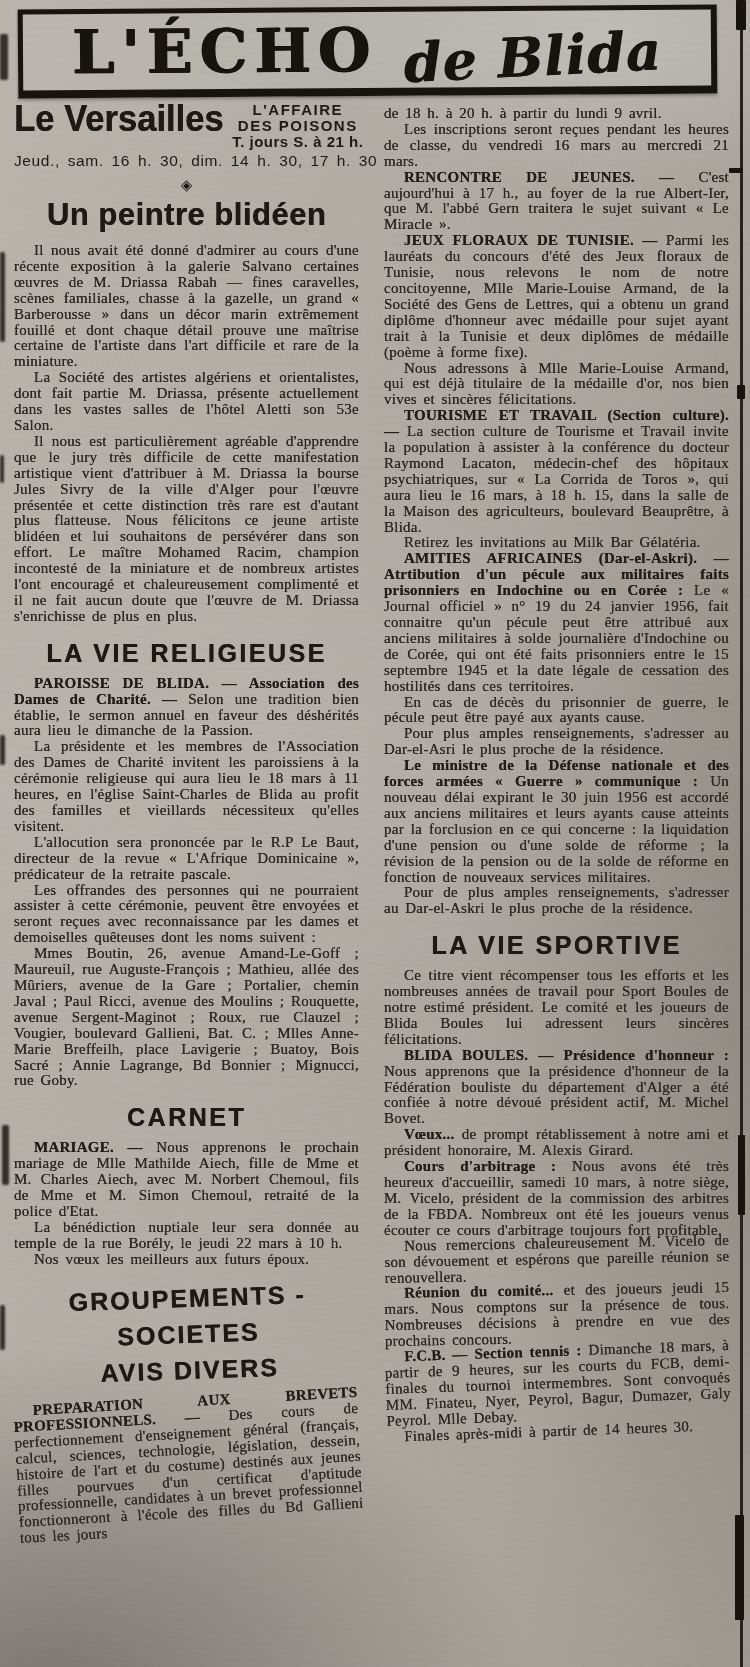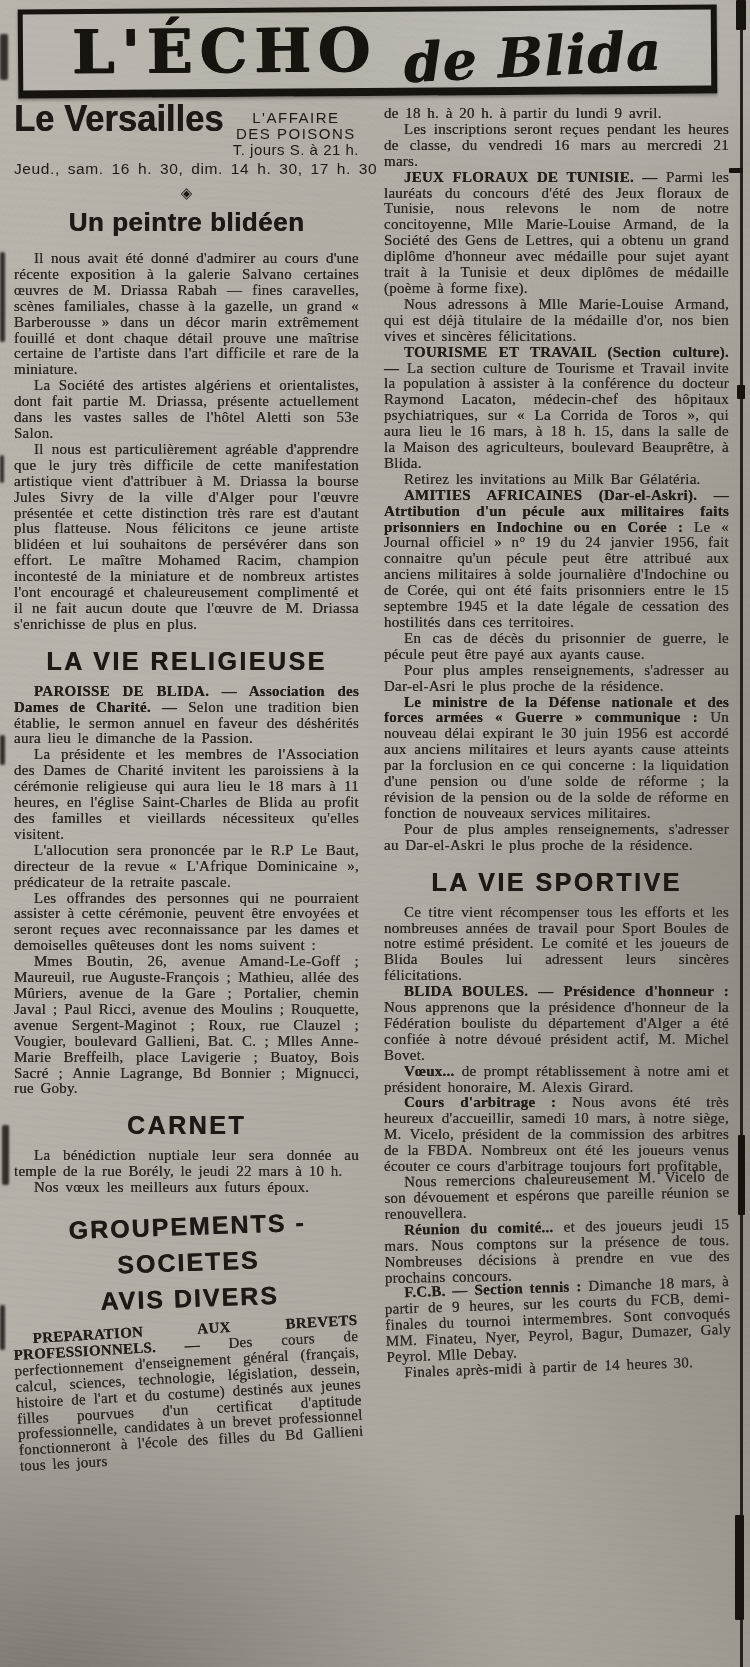--- a/index.html
+++ b/index.html
@@ -44,30 +44,30 @@
   .col-right{left:384px;top:106px;}
   
   .cinema{margin-bottom:2px;color:#1d1915;}
   .cinema-top{display:flex;align-items:flex-start;}
   .cinema-name{
     font-family:"Liberation Sans",sans-serif;font-weight:bold;font-size:36px;line-height:38px;
     letter-spacing:0;transform:scaleX(.96);transform-origin:left;white-space:nowrap;
     text-shadow:.5px 0 0 currentColor;
   }
   .cinema-right{margin-left:auto;text-align:center;font-family:"Liberation Sans",sans-serif;
-    font-weight:normal;font-size:15px;line-height:16px;letter-spacing:1.5px;padding-top:10px;white-space:nowrap;}
+    font-weight:bold;font-size:15px;line-height:16px;letter-spacing:1.5px;padding-top:2px;white-space:nowrap;}
   .cinema-right .l3{letter-spacing:.5px;}
   .cinema-schedule{
     font-family:"Liberation Sans",sans-serif;font-weight:normal;font-size:15.5px;
     letter-spacing:.6px;word-spacing:3px;margin-top:2px;white-space:nowrap;text-align:left;
   }
   .ornament{text-align:center;font-size:15px;margin:6px 0 4px;color:#1d1915;}
   
   .headline{
-    font-family:"Liberation Sans",sans-serif;font-weight:bold;font-size:26px;line-height:33px;
+    font-family:"Liberation Sans",sans-serif;font-weight:bold;font-size:31px;line-height:33px;
     text-align:center;color:#1d1915;margin:4px 0 12px;letter-spacing:.5px;
     text-shadow:.4px 0 0 currentColor;
   }
   
   .body-para{
     margin:0;font-size:15px;line-height:15.9px;letter-spacing:.25px;word-spacing:2.6px;
     text-indent:20px;text-shadow:0 0 .6px rgba(43,38,32,.95);
   }
   .body-para.flush{text-indent:0;}
   .body-para strong{font-weight:bold;color:#211d18;}
@@ -116,31 +116,33 @@
         <p class="body-para">Il nous avait été donné d'admirer au cours d'une récente exposition à la galerie Salvano certaines œuvres de M. Driassa Rabah — fines caravelles, scènes familiales, chasse à la gazelle, un grand « Barberousse » dans un décor marin extrêmement fouillé et dont chaque détail prouve une maîtrise certaine de l'artiste dans l'art difficile et rare de la miniature.</p>
         <p class="body-para">La Société des artistes algériens et orientalistes, dont fait partie M. Driassa, présente actuellement dans les vastes salles de l'hôtel Aletti son 53e Salon.</p>
         <p class="body-para">Il nous est particulièrement agréable d'apprendre que le jury très difficile de cette manifestation artistique vient d'attribuer à M. Driassa la bourse Jules Sivry de la ville d'Alger pour l'œuvre présentée et cette distinction très rare est d'autant plus flatteuse. Nous félicitons ce jeune artiste blidéen et lui souhaitons de persévérer dans son effort. Le maître Mohamed Racim, champion incontesté de la miniature et de nombreux artistes l'ont encouragé et chaleureusement complimenté et il ne fait aucun doute que l'œuvre de M. Driassa s'enrichisse de plus en plus.</p>
         <h2 class="section-heading">LA VIE RELIGIEUSE</h2>
         <p class="body-para"><strong>PAROISSE DE BLIDA. — Association des Dames de Charité. — </strong>Selon une tradition bien établie, le sermon annuel en faveur des déshérités aura lieu le dimanche de la Passion.</p>
         <p class="body-para">La présidente et les membres de l'Association des Dames de Charité invitent les paroissiens à la cérémonie religieuse qui aura lieu le 18 mars à 11 heures, en l'église Saint-Charles de Blida au profit des familles et vieillards nécessiteux qu'elles visitent.</p>
         <p class="body-para">L'allocution sera prononcée par le R.P Le Baut, directeur de la revue « L'Afrique Dominicaine », prédicateur de la retraite pascale.</p>
         <p class="body-para">Les offrandes des personnes qui ne pourraient assister à cette cérémonie, peuvent être envoyées et seront reçues avec reconnaissance par les dames et demoiselles quêteuses dont les noms suivent :</p>
         <p class="body-para">Mmes Boutin, 26, avenue Amand-Le-Goff ; Maureuil, rue Auguste-François ; Mathieu, allée des Mûriers, avenue de la Gare ; Portalier, chemin Javal ; Paul Ricci, avenue des Moulins ; Rouquette, avenue Sergent-Maginot ; Roux, rue Clauzel ; Vougier, boulevard Gallieni, Bat. C. ; Mlles Anne-Marie Breffeilh, place Lavigerie ; Buatoy, Bois Sacré ; Annie Lagrange, Bd Bonnier ; Mignucci, rue Goby.</p>
         <h2 class="section-heading">CARNET</h2>
+        <p class="body-para"><strong>MARIAGE. — </strong>Nous apprenons le prochain mariage de Mlle Mathilde Aiech, fille de Mme et M. Charles Aiech, avec M. Norbert Chemoul, fils de Mme et M. Simon Chemoul, retraité de la police d'Etat.</p>
         <p class="body-para">La bénédiction nuptiale leur sera donnée au temple de la rue Borély, le jeudi 22 mars à 10 h.</p>
         <p class="body-para">Nos vœux les meilleurs aux futurs époux.</p>
         <h2 class="section-heading two-line skew-b"><span>GROUPEMENTS - SOCIETES</span><br><span>AVIS DIVERS</span></h2>
         <p class="body-para skew-a"><strong>PREPARATION AUX BREVETS PROFESSIONNELS. — </strong>Des cours de perfectionnement d'enseignement général (français, calcul, sciences, technologie, législation, dessein, histoire de l'art et du costume) destinés aux jeunes filles pourvues d'un certificat d'aptitude professionnelle, candidates à un brevet professionnel fonctionneront à l'école des filles du Bd Gallieni tous les jours</p>
       </div>
   </div>
 
   <div class="col col-right">
     <div>
         <p class="body-para flush">de 18 h. à 20 h. à partir du lundi 9 avril.</p>
         <p class="body-para">Les inscriptions seront reçues pendant les heures de classe, du vendredi 16 mars au mercredi 21 mars.</p>
+        <p class="body-para"><strong>RENCONTRE DE JEUNES. — </strong>C'est aujourd'hui à 17 h., au foyer de la rue Albert-Ier, que M. l'abbé Gern traitera le sujet suivant « Le Miracle ».</p>
         <p class="body-para"><strong>JEUX FLORAUX DE TUNISIE. — </strong>Parmi les lauréats du concours d'été des Jeux floraux de Tunisie, nous relevons le nom de notre concitoyenne, Mlle Marie-Louise Armand, de la Société des Gens de Lettres, qui a obtenu un grand diplôme d'honneur avec médaille pour sujet ayant trait à la Tunisie et deux diplômes de médaille (poème à forme fixe).</p>
         <p class="body-para">Nous adressons à Mlle Marie-Louise Armand, qui est déjà titulaire de la médaille d'or, nos bien vives et sincères félicitations.</p>
         <p class="body-para"><strong>TOURISME ET TRAVAIL (Section culture). — </strong>La section culture de Tourisme et Travail invite la population à assister à la conférence du docteur Raymond Lacaton, médecin-chef des hôpitaux psychiatriques, sur « La Corrida de Toros », qui aura lieu le 16 mars, à 18 h. 15, dans la salle de la Maison des agriculteurs, boulevard Beauprêtre, à Blida.</p>
         <p class="body-para">Retirez les invitations au Milk Bar Gélatéria.</p>
         <p class="body-para"><strong>AMITIES AFRICAINES (Dar-el-Askri). — Atrtibution d'un pécule aux militaires faits prisonniers en Indochine ou en Corée : </strong>Le « Journal officiel » n° 19 du 24 janvier 1956, fait connaitre qu'un pécule peut être attribué aux anciens militaires à solde journalière d'Indochine ou de Corée, qui ont été faits prisonniers entre le 15 septembre 1945 et la date légale de cessation des hostilités dans ces territoires.</p>
         <p class="body-para">En cas de décès du prisonnier de guerre, le pécule peut être payé aux ayants cause.</p>
         <p class="body-para">Pour plus amples renseignements, s'adresser au Dar-el-Asri le plus proche de la résidence.</p>
         <p class="body-para"><strong>Le ministre de la Défense nationale et des forces armées « Guerre » communique : </strong>Un nouveau délai expirant le 30 juin 1956 est accordé aux anciens militaires et leurs ayants cause atteints par la forclusion en ce qui concerne : la liquidation d'une pension ou d'une solde de réforme ; la révision de la pension ou de la solde de réforme en fonction de nouveaux services militaires.</p>
         <p class="body-para">Pour de plus amples renseignements, s'adresser au Dar-el-Askri le plus proche de la résidence.</p>
         <h2 class="section-heading">LA VIE SPORTIVE</h2>

